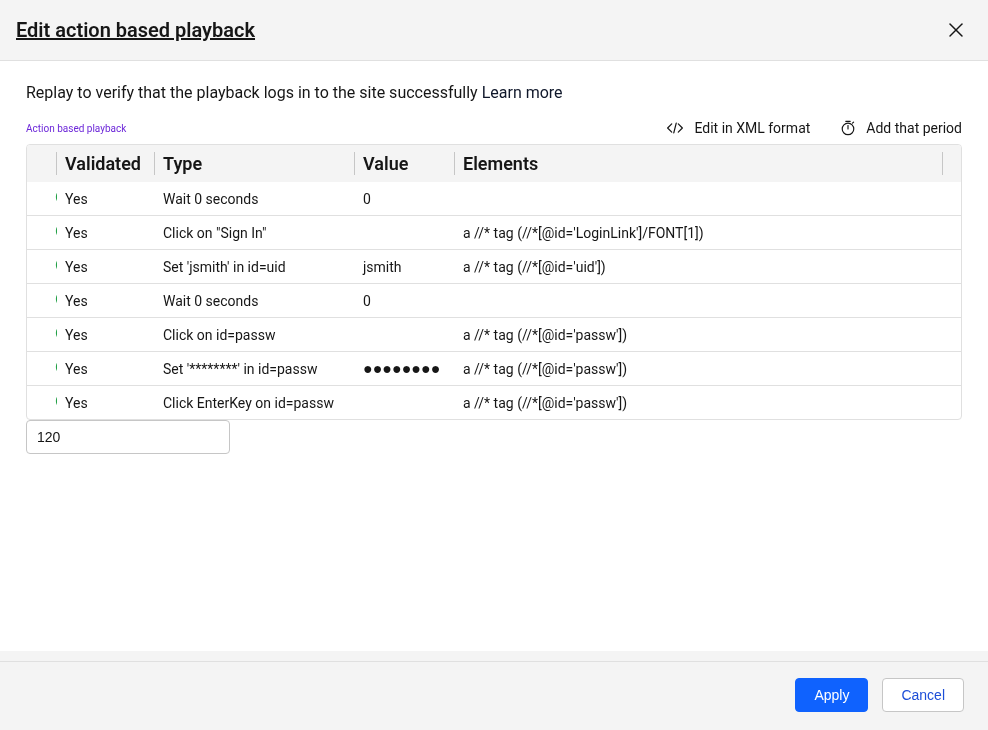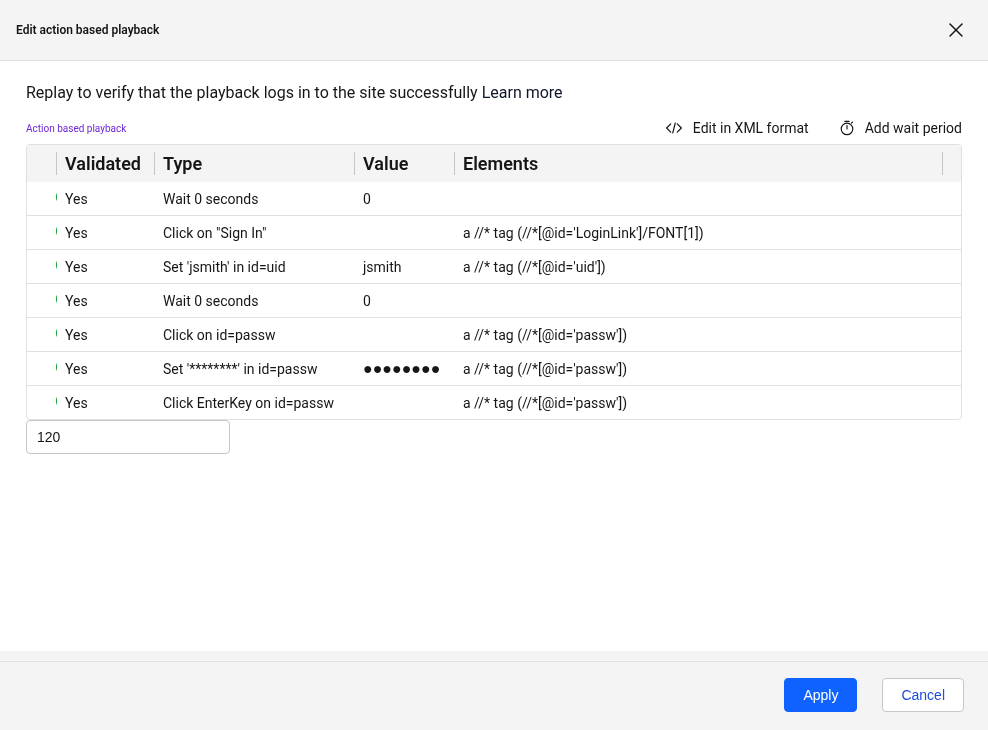--- a/index.html
+++ b/index.html
@@ -16,22 +16,23 @@
   }
   .header {
     background: #f4f4f4;
     padding: 14px 16px 14px 16px;
     border-bottom: 1px solid #e0e0e0;
     display: flex;
     align-items: center;
     justify-content: space-between;
   }
   .header-title {
-    font-size: 12px;
+    font-size: 20px;
     font-weight: 600;
+    text-decoration: underline;
   }
   .close-btn {
     width: 32px;
     height: 32px;
     display: flex;
     align-items: center;
     justify-content: center;
     cursor: pointer;
     border-radius: 4px;
   }
@@ -145,21 +146,21 @@
     color:#161616;
   }
   .footer {
     position: absolute;
     bottom: 0; left:0; right:0;
     background: #f4f4f4;
     border-top: 1px solid #e0e0e0;
     padding: 16px 24px 18px 24px;
     display: flex;
     justify-content: flex-end;
-    gap: 25px;
+    gap: 14px;
     align-items: center;
   }
   .btn {
     padding: 8px 18px;
     font-size: 14px;
     border-radius: 4px;
     cursor: pointer;
     border: 1px solid transparent;
   }
   .btn-primary {
@@ -209,21 +210,21 @@
           </svg>
         <span>Edit in XML format</span>
       </div>
       <div class="action-link">
         <svg width="16" height="16" viewBox="0 0 18 18" fill="none" stroke="#161616" stroke-width="1.3" stroke-linecap="round">
             <circle cx="9" cy="10" r="6.5"></circle>
             <line x1="9" y1="10" x2="9" y2="6.2"></line>
             <line x1="6.5" y1="1.5" x2="11.5" y2="1.5"></line>
             <line x1="14" y1="3.6" x2="15.3" y2="2.3"></line>
           </svg>
-        <span>Add wait period</span>
+        <span>Add that period</span>
       </div>
     </div>
   </div>
 
   <div class="table-wrap">
     <table>
       <colgroup>
         <col style="width:30px">
         <col style="width:98px">
         <col style="width:200px">

